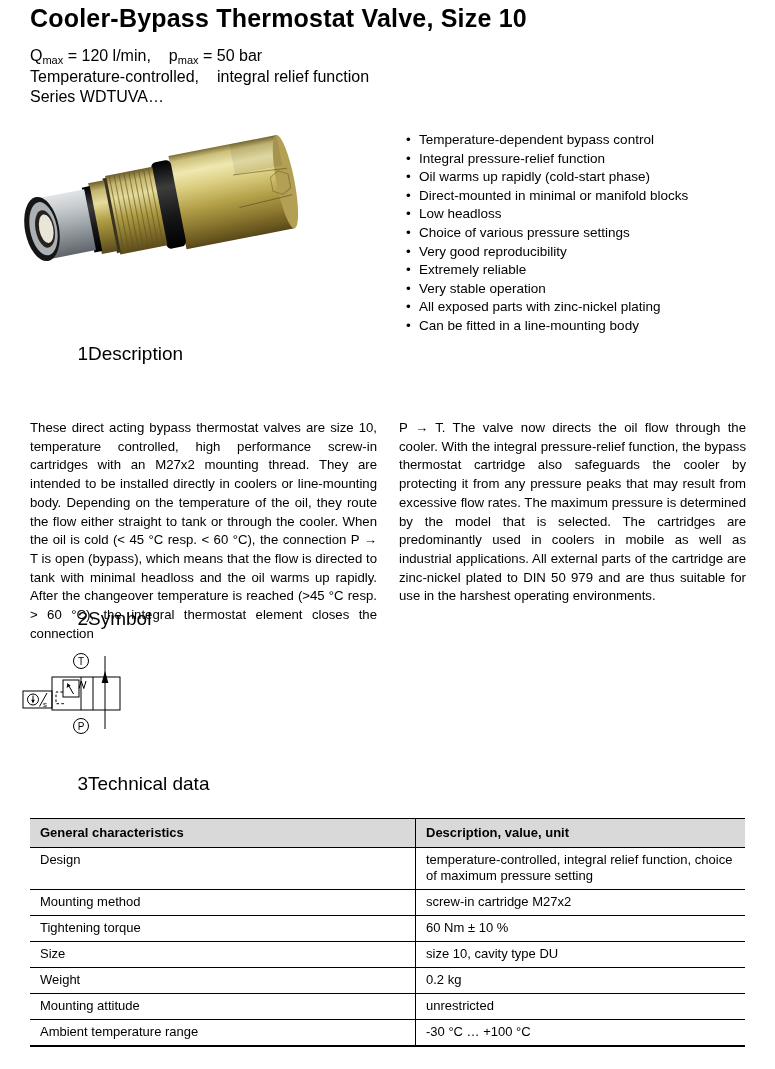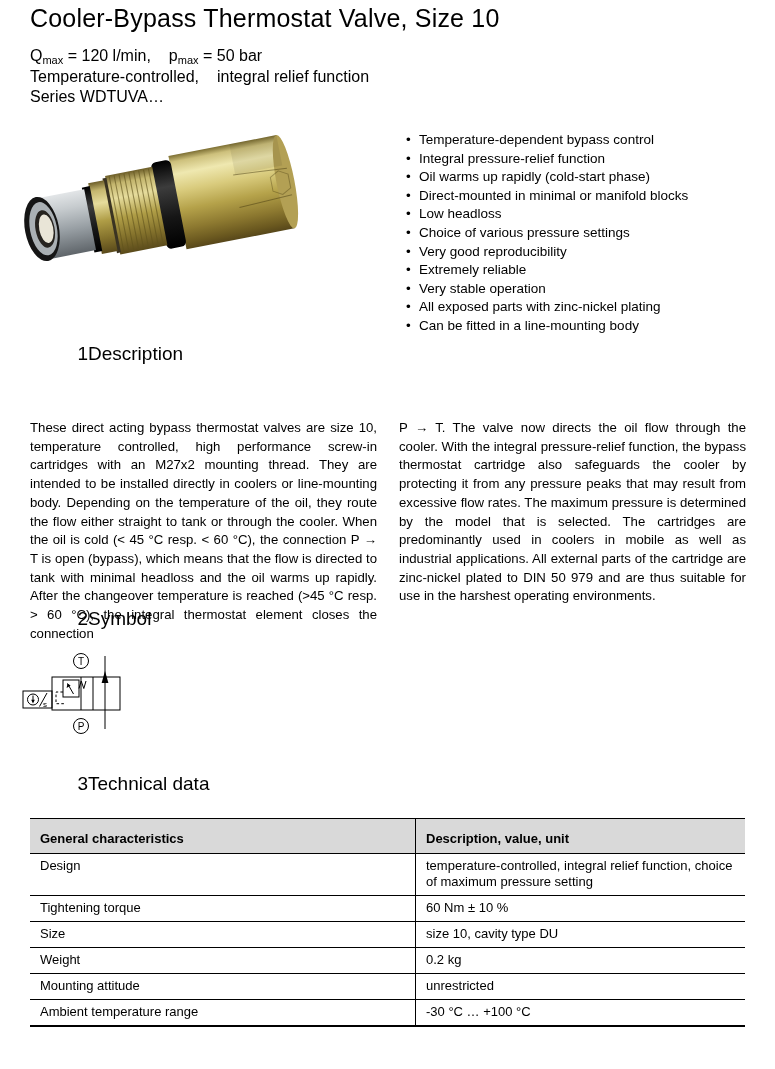--- a/index.html
+++ b/index.html
@@ -1,20 +1,20 @@
 <!DOCTYPE html>
 <html><head>
 <meta charset="utf-8">
 <style>
   html,body { margin:0; padding:0; background:#ffffff; }
   .page {
     position:relative; width:775px; height:1069px; background:#ffffff;
     font-family:"Liberation Sans", sans-serif; color:#000; overflow:hidden;
   }
-  .title { position:absolute; left:30px; top:4px; font-size:25px; letter-spacing:0.2px; white-space:nowrap; }
+  .title { position:absolute; left:30px; top:4px; font-size:25px; letter-spacing:0.2px; white-space:nowrap;font-weight:bold; }
   .subhead { position:absolute; left:30px; top:46px; font-size:16px; line-height:20px; }
   .subhead .sub { font-size:11px; position:relative; top:3px; }
   .hgap { display:inline-block; width:18px; }
   .features { position:absolute; left:406px; top:131px; width:348px; }
   .features ul { margin:0; padding:0; list-style:none; }
   .features li { position:relative; padding-left:13px; font-size:13.5px; line-height:18.6px; }
   .features li::before { content:"\2022"; position:absolute; left:0; top:0; }
   .figure { position:absolute; left:12px; top:120px; width:300px; height:200px; }
   .section-heading { position:absolute; left:30px; font-size:19px; white-space:nowrap;text-align:right; }
   .section-heading .sec-num { display:inline-block; width:58px; }
@@ -24,21 +24,21 @@
   .cols { position:absolute; left:30px; top:387px; width:716px; display:flex; }
   .col { width:347px; font-size:13.2px; line-height:18.7px; text-align:justify;margin-top:32px; }
   .col + .col { margin-left:22px; }
   .symbol-figure { position:absolute; left:18px; top:645px; width:120px; height:100px; }
   .tech-table-wrap { position:absolute; left:30px; top:818px; width:715px; }
   table.tech { border-collapse:collapse; width:715px; font-size:13px; table-layout:fixed; }
   table.tech th, table.tech td {
     border-top:1px solid #000; padding:4px 9px 5px 10px;
     text-align:left; vertical-align:top; font-weight:normal; line-height:16px;
   }
-  table.tech th { background:#d9d9d9; font-weight:bold; padding-top:12px; padding-bottom:6px; }
+  table.tech th { background:#d9d9d9; font-weight:bold; padding-top:6px; padding-bottom:6px; }
   table.tech th:first-child, table.tech td:first-child { width:366px; border-right:1px solid #000; }
   table.tech tr:last-child td { border-bottom:2px solid #000; }
   svg text { font-family:"Liberation Sans", sans-serif; }
 </style>
 </head>
 <body>
 
 <div class="page">
 
   <div class="title">Cooler-Bypass Thermostat Valve, Size 10</div>
@@ -186,20 +186,24 @@
           <th>General characteristics</th>
           <th>Description, value, unit</th>
         </tr>
       </thead>
       <tbody>
         <tr>
           <td>Design</td>
           <td>temperature-controlled, integral relief function, choice of maximum pressure setting</td>
         </tr>
         <tr>
+          <td>Mounting method</td>
+          <td>screw-in cartridge M27x2</td>
+        </tr>
+        <tr>
           <td>Tightening torque</td>
           <td>60 Nm ± 10 %</td>
         </tr>
         <tr>
           <td>Size</td>
           <td>size 10, cavity type DU</td>
         </tr>
         <tr>
           <td>Weight</td>
           <td>0.2 kg</td>

